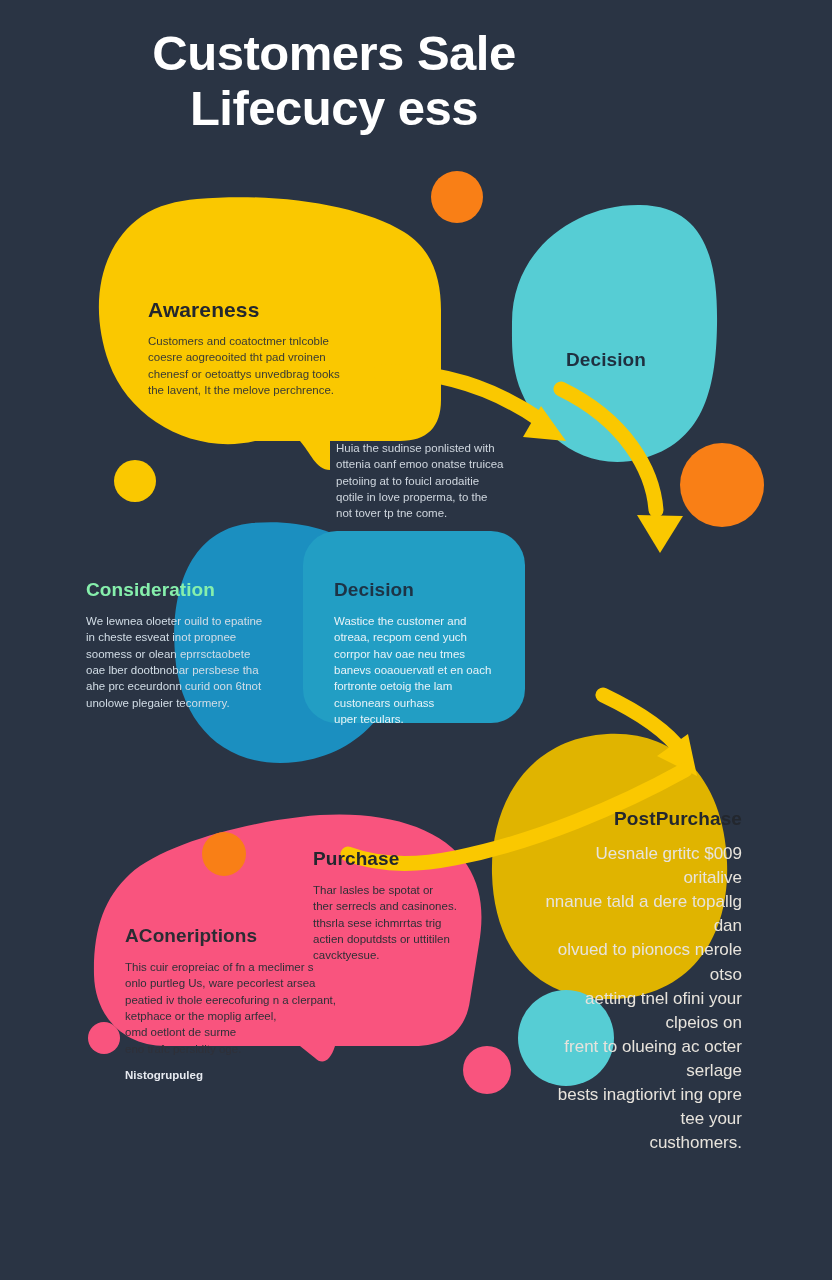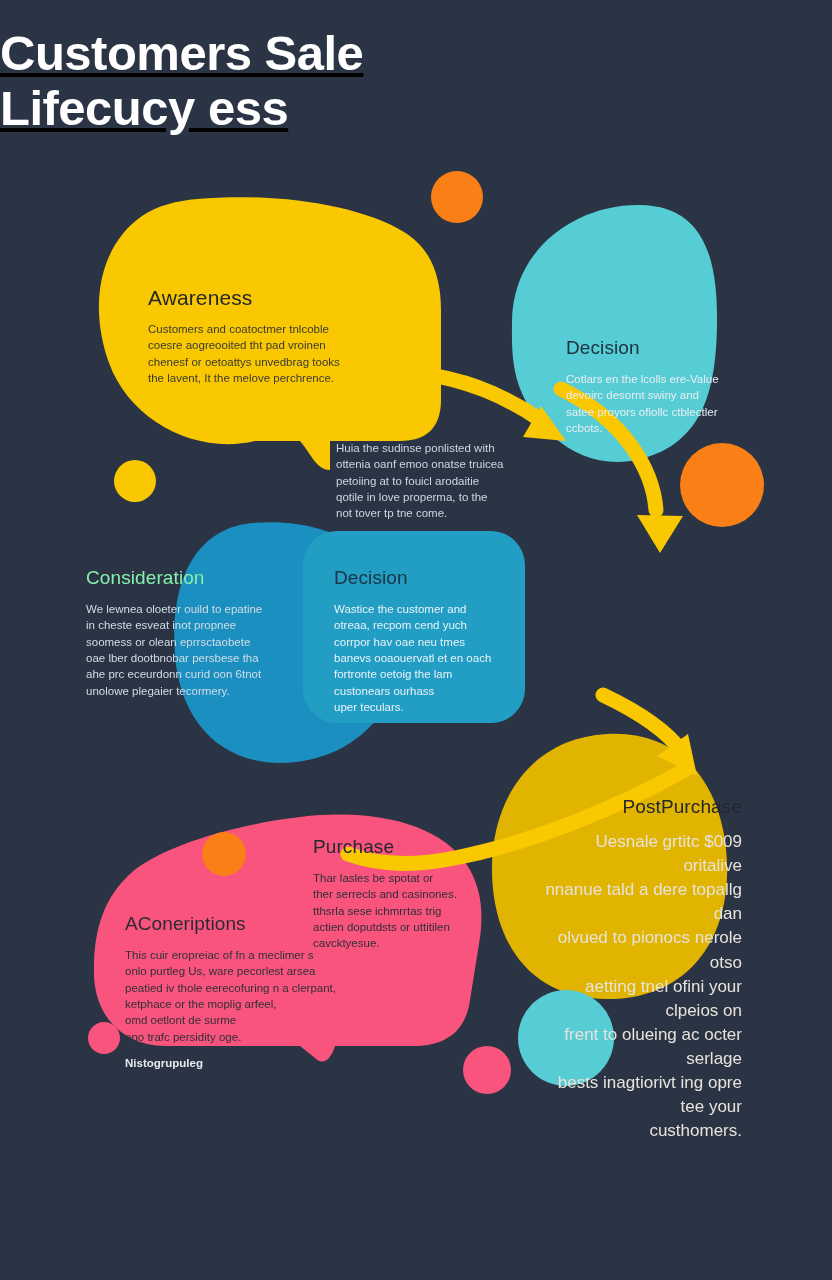--- a/index.html
+++ b/index.html
@@ -22,39 +22,38 @@
     position:absolute;left:0;top:0;
     width:832px;height:1280px;
     display:block;
   }
   
   .txtblock{
     position:absolute;
     z-index:5;
   }
   .heading{
-    font-weight:400;
+    font-weight:700;
     letter-spacing:.1px;
-    margin:4px 0 12px 0;
+    margin:16px 0 12px 0;
     line-height:1.1;
   }
   .body{
     margin:0;
     line-height:1.42;
     white-space:pre-line;
     font-weight:400;
   }
 
   
   #title-wrap{
     position:absolute;
     left:0;top:26px;width:668px;
-    text-align:left;
+    text-align:center;
     z-index:6;
-    text-decoration:underline;
   }
   #title-wrap .t-line{
     color:#ffffff;
     font-size:49px;
     font-weight:700;
     line-height:1.12;
     letter-spacing:-0.5px;
     display:block;
   }
 
@@ -205,24 +204,20 @@
   <div class="txtblock" id="blk-awareness">
     <h2 class="heading">Awareness</h2>
     <p class="body">Customers and coatoctmer tnlcoble
 coesre aogreooited tht pad vroinen
 chenesf or oetoattys unvedbrag tooks
 the lavent, It the melove perchrence.</p>
   </div>
 
   <div class="txtblock" id="blk-decision-top">
     <h2 class="heading">Decision</h2>
-    <p class="body">Cotlars en the lcolls ere-Value
-devoirc desornt swiny and
-satee proyors ofiollc ctblectler
-ccbots.</p>
   </div>
 
   <div class="txtblock" id="blk-midnote">
     <p class="body">Huia the sudinse ponlisted with
 ottenia oanf emoo onatse truicea
 petoiing at to fouicl arodaitie
 qotile in love properma, to the
 not tover tp tne come.</p>
   </div>
 

